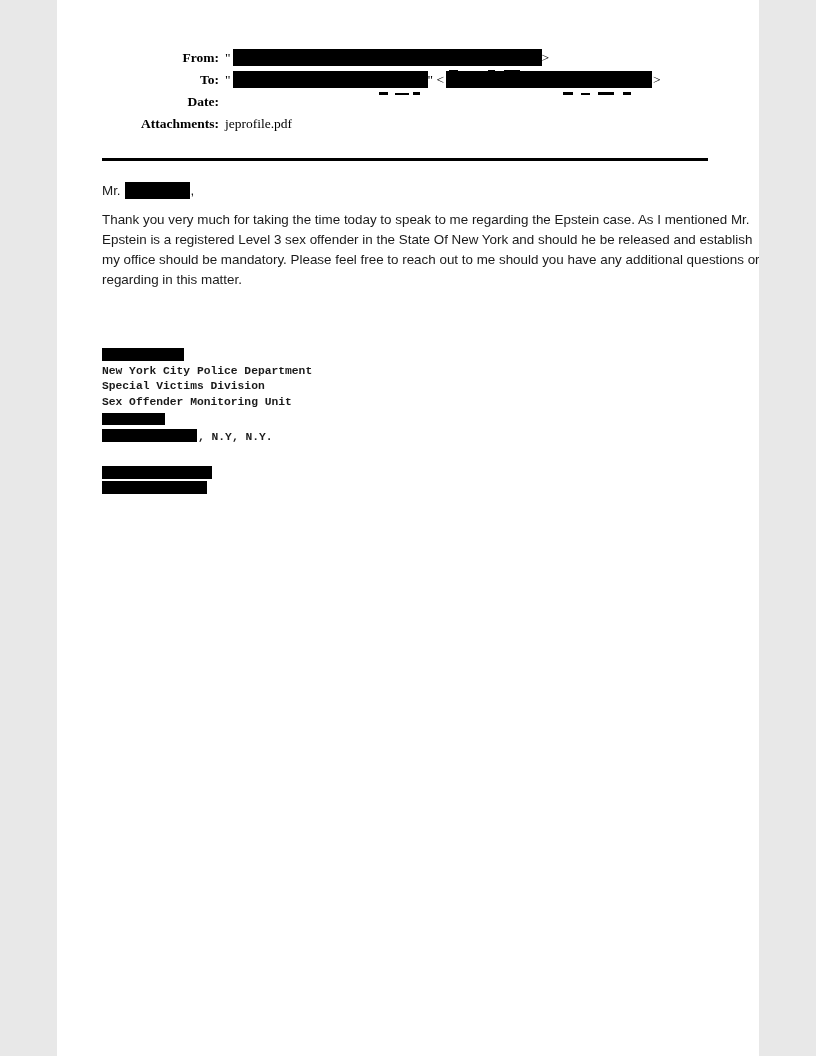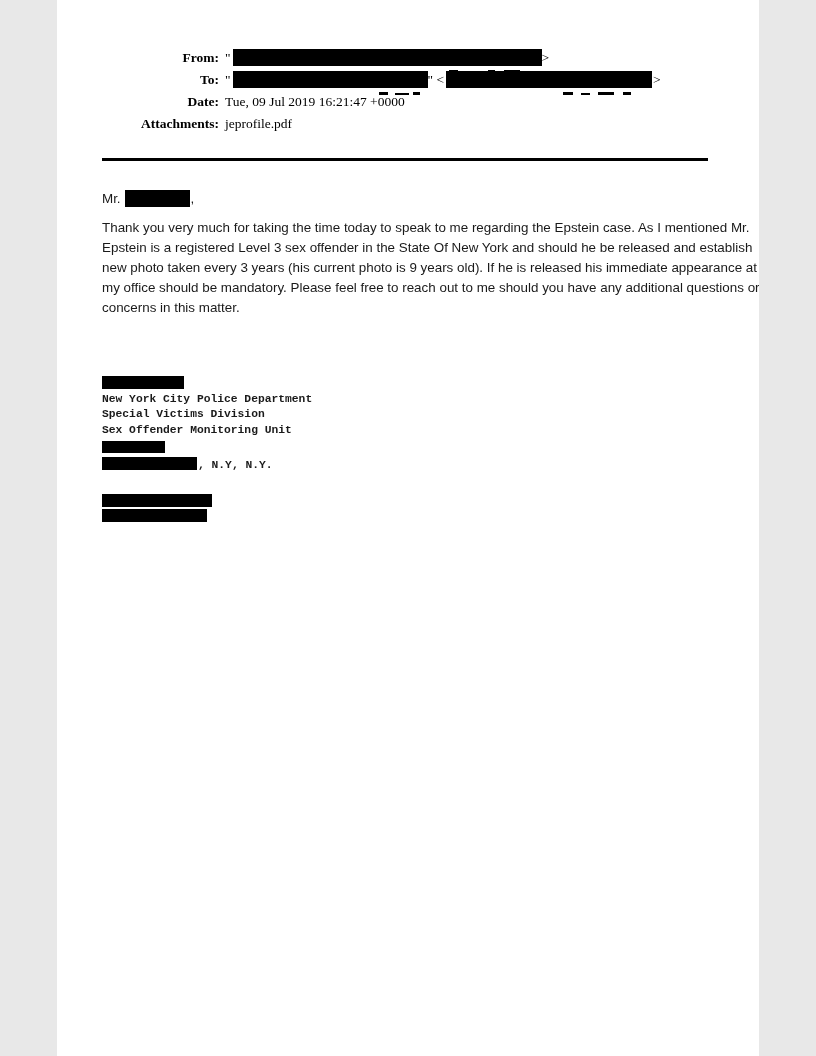--- a/index.html
+++ b/index.html
@@ -52,21 +52,21 @@
     height: 0;
   }
 
   
   .email-body {
     font-family: "Liberation Sans", "DejaVu Sans", sans-serif;
     font-size: 13.4px;
     color: #1a1a1a;
   }
   .greeting {
-    margin-top: 27px;
+    margin-top: 19px;
     line-height: 22px;
     white-space: nowrap;
   }
   .gbar {
     display: inline-block;
     background: #000;
     width: 65px;
     height: 17px;
     vertical-align: -4px;
     margin-left: 4px;
@@ -110,41 +110,39 @@
       </div>
 
       <div class="hrow">
         <div class="hlabel">To:</div>
         <div class="hvalue"><span>"</span><span class="hbar to1"></span><span>" &lt;</span><span class="hbar to2"></span><span>&gt;</span></div>
       </div>
 
 
       <div class="hrow">
         <div class="hlabel">Date:</div>
-        <div class="hvalue">Tue, 09 Jul 2019 16:21:47 +0000</div>
       </div>
 
       <div class="hrow">
         <div class="hlabel">Attachments:</div>
         <div class="hvalue">jeprofile.pdf</div>
       </div>
 
     </div>
 
     <div class="divider"></div>
 
     <div class="email-body">
       <div class="greeting"><span>Mr.</span><span class="gbar"></span><span>,</span></div>
 
       <div class="paragraph">
           <div class="para-line">Thank you very much for taking the time today to speak to me regarding the Epstein case. As I mentioned Mr.</div>
           <div class="para-line">Epstein is a registered Level 3 sex offender in the State Of New York and should he be released and establish</div>
-          <div class="para-line">new photo taken every 3 years (his current photo is 9 years old). If he is released his immediate appearance at</div>
           <div class="para-line">my office should be mandatory. Please feel free to reach out to me should you have any additional questions or</div>
-          <div class="para-line">concerns in this matter.</div>
+          <div class="para-line">regarding in this matter.</div>
         </div>
     </div>
 
     <div class="signature">
       <div class="sbar sbar-name"></div>
       <div class="sig-line">New York City Police Department</div>
       <div class="sig-line">Special Victims Division</div>
       <div class="sig-line">Sex Offender Monitoring Unit</div>
       <div class="sbar sbar-shield"></div>
       <div class="sig-location"><span class="sbar sbar-address"></span><span class="loc-suffix">, N.Y, N.Y.</span></div>

